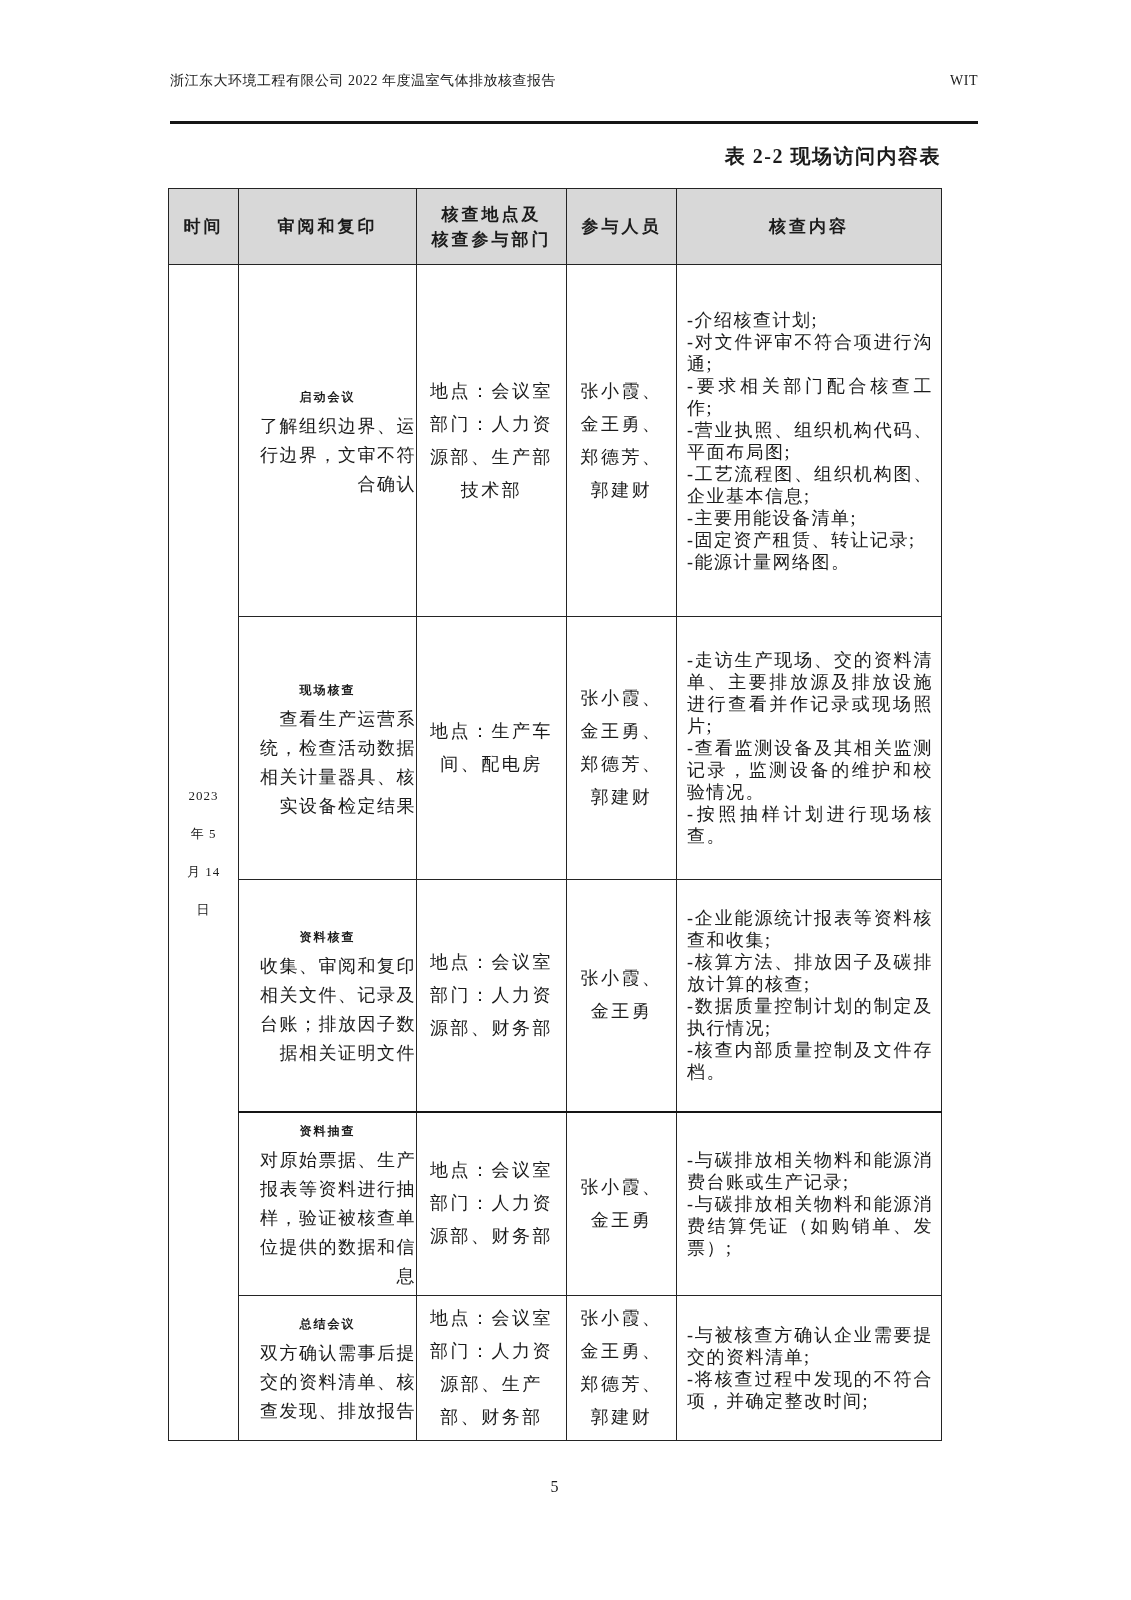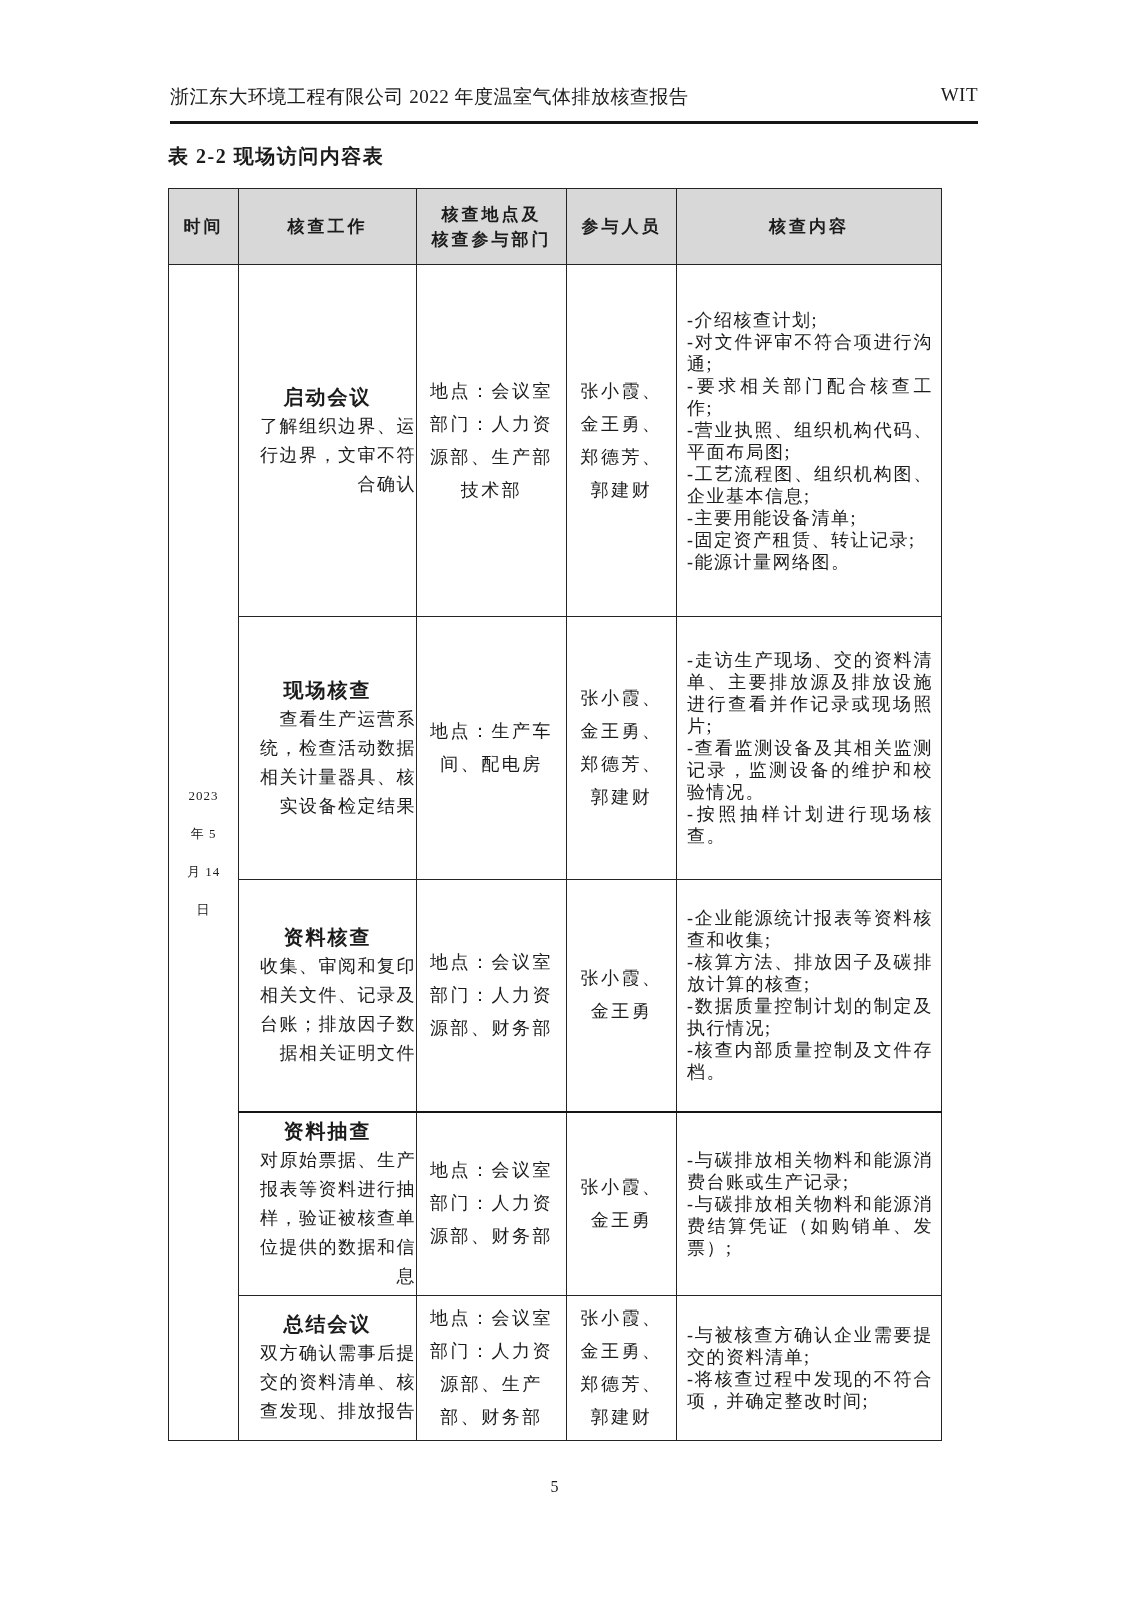--- a/index.html
+++ b/index.html
@@ -6,32 +6,32 @@
   body {
     width:1131px; height:1600px;
     background:#ffffff;
     font-family:"Liberation Serif","DejaVu Serif",serif;
     color:#1b1b1b;
     position:relative;
     overflow:hidden;
   }
   
   .doc-header {
-    position:absolute; left:170px; top:84px; width:808px;
-    display:flex; justify-content:space-between; align-items:flex-start;
-    font-size:19px; letter-spacing:0.5px;
+    position:absolute; left:170px; top:72px; width:808px;
+    display:flex; justify-content:space-between; align-items:center;
+    font-size:14px; letter-spacing:0.5px;
   }
   .header-rule {
     position:absolute; left:170px; top:121px; width:808px; height:3px;
     background:#161616;
   }
   
   .table-title {
     position:absolute; left:168px; top:143px; width:773px;
-    text-align:left; font-size:20px; font-weight:bold; letter-spacing:1.5px;
+    text-align:right; font-size:20px; font-weight:bold; letter-spacing:1.5px;
   }
   
   table.visit {
     position:absolute; left:168px; top:188px; width:773px;
     border-collapse:collapse; table-layout:fixed;font-family:Liberation Serif, serif;
   }
   table.visit th, table.visit td {
     border:1px solid #242424;
     padding:0; vertical-align:middle; overflow:hidden;
   }
@@ -47,21 +47,21 @@
   tr.r3 { height:232px; }
   tr.r4 { height:184px; }
   tr.r5 { height:145px; }
   tr.r4 td { border-top:2.5px solid #151515; }
   .time-cell .cell-text {
     white-space:pre-line; text-align:center;
     font-size:13px; line-height:38px; letter-spacing:1px;
   }
   .work-title {
     text-align:center; font-weight:bold;
-    font-size:20px; letter-spacing:2px; line-height:29px;
+    font-size:12px; letter-spacing:2px; line-height:29px;
   }
   .work-desc {
     text-align:right; font-size:18px; letter-spacing:1.5px;
     line-height:29px; white-space:pre-line;
   }
   .loc-cell .cell-text, .people-cell .cell-text {
     white-space:pre-line; text-align:center;
     font-size:18px; letter-spacing:2.5px; line-height:33px;
   }
   .content-cell .cell-text {
@@ -90,21 +90,21 @@
   <colgroup>
     <col style="width:70px">
     <col style="width:178px">
     <col style="width:150px">
     <col style="width:110px">
     <col style="width:265px">
   </colgroup>
   <thead>
     <tr>
       <th>时间</th>
-      <th>核查工作</th>
+      <th>审阅和复印</th>
       <th>核查地点及
 核查参与部门</th>
       <th>参与人员</th>
       <th>核查内容</th>
     </tr>
   </thead>
   <tbody>
     <tr class="r1">
       <td class="time-cell" rowspan="5">
         <div class="cell-text">2023

